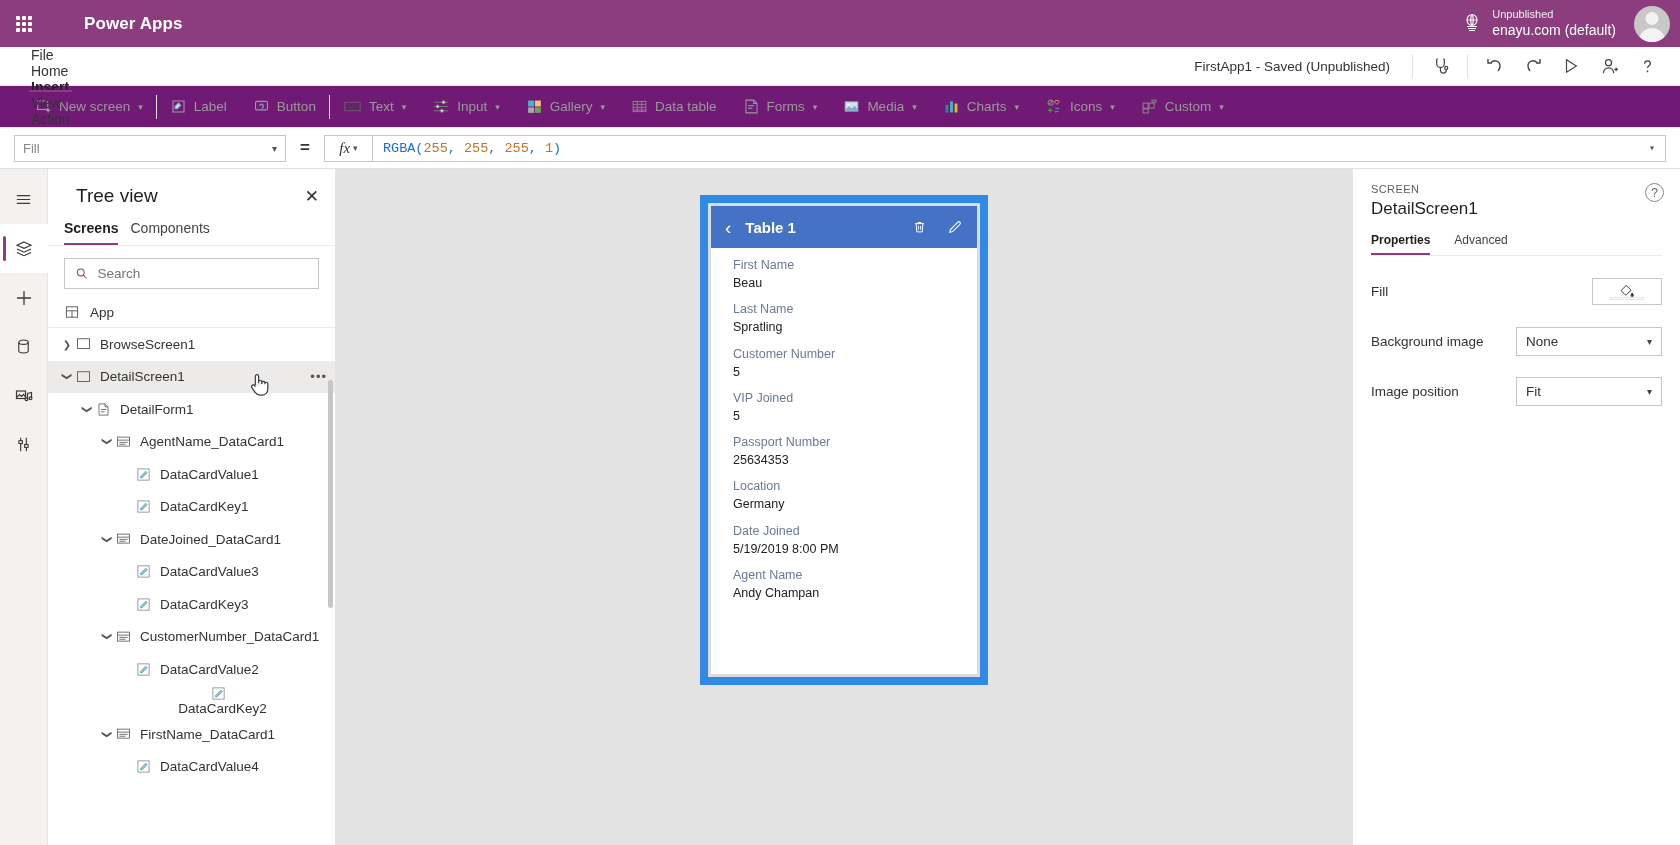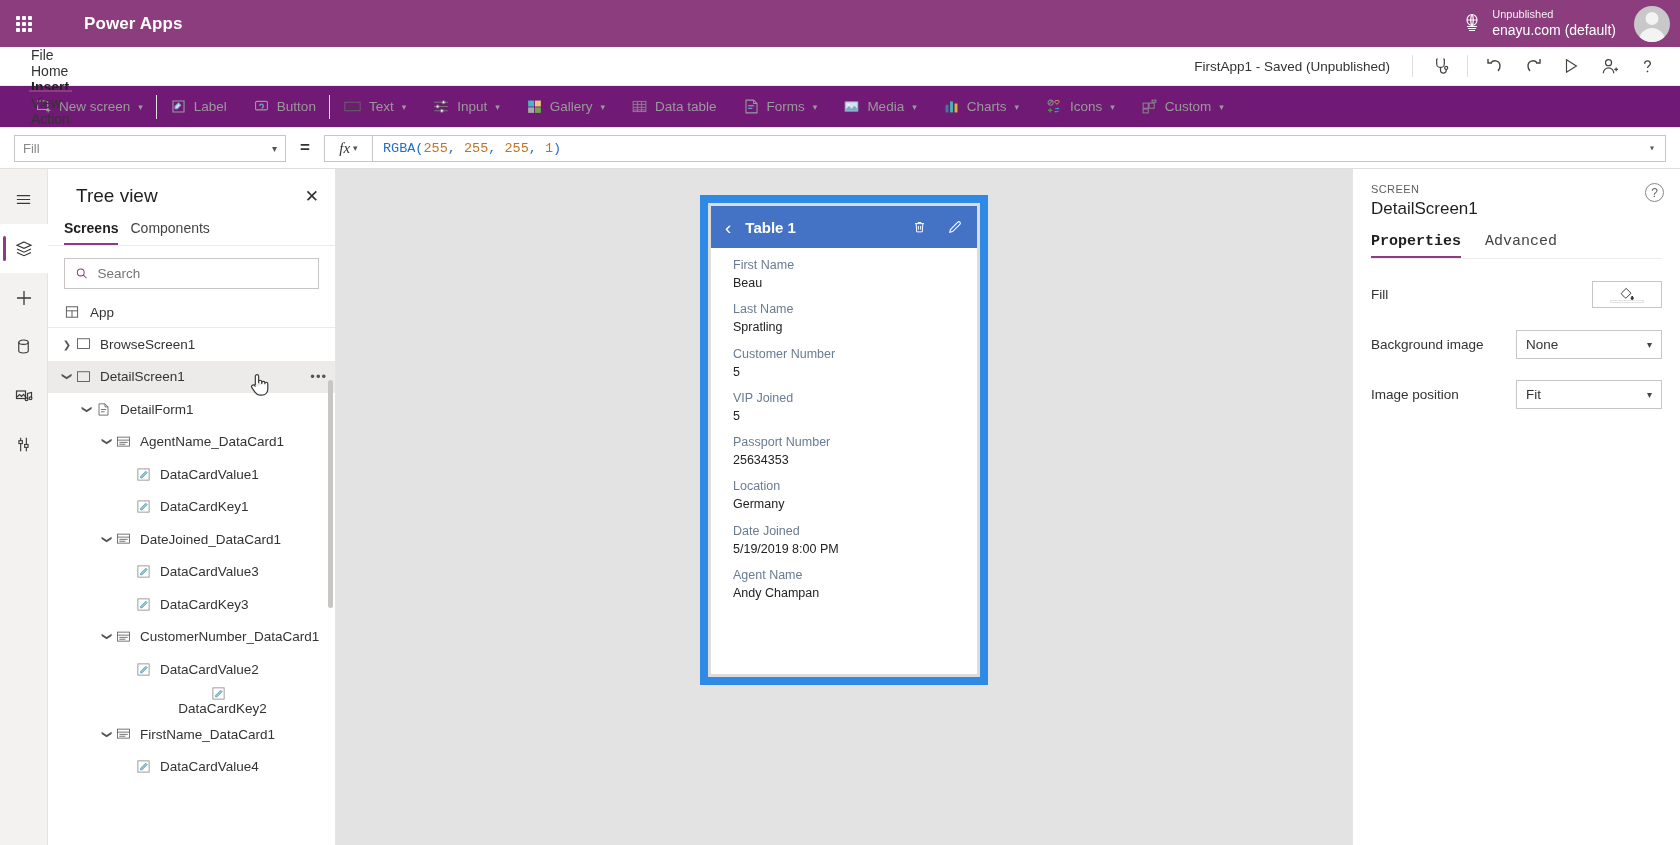--- a/index.html
+++ b/index.html
@@ -223,21 +223,21 @@
     padding: 14px 18px 0 18px; position: relative;
   }
   .pp-kicker { font-size: 11px; color: #605e5c; letter-spacing: .4px; }
   .pp-title { font-size: 17px; color: #201f1e; margin-top: 4px; }
   .pp-help {
     position: absolute; right: 16px; top: 14px; width: 19px; height: 19px;
     border: 1px solid #888; border-radius: 50%; color: #666; font-size: 12px;
     display: flex; align-items: center; justify-content: center; cursor: pointer;
   }
   .pp-tabs { display: flex; gap: 24px; margin-top: 14px; border-bottom: 1px solid #edebe9; }
-  .pp-tab { font-size: 15px; color: #444; padding-bottom: 8px; cursor: pointer; position: relative; font-family: Liberation Mono, monospace; }
+  .pp-tab { font-size: 12px; color: #444; padding-bottom: 8px; cursor: pointer; position: relative; }
   .pp-tab.active { font-weight: bold; color: #201f1e; }
   .pp-tab.active::after {
     content: ""; position: absolute; left: 0; right: 0; bottom: 0; height: 2px; background: #8C3D7D;
   }
   .pp-row {
     display: flex; align-items: center; justify-content: space-between;
     margin-top: 20px; min-height: 30px;
   }
   .pp-label { font-size: 13.5px; color: #333; }
   .pp-swatch {

